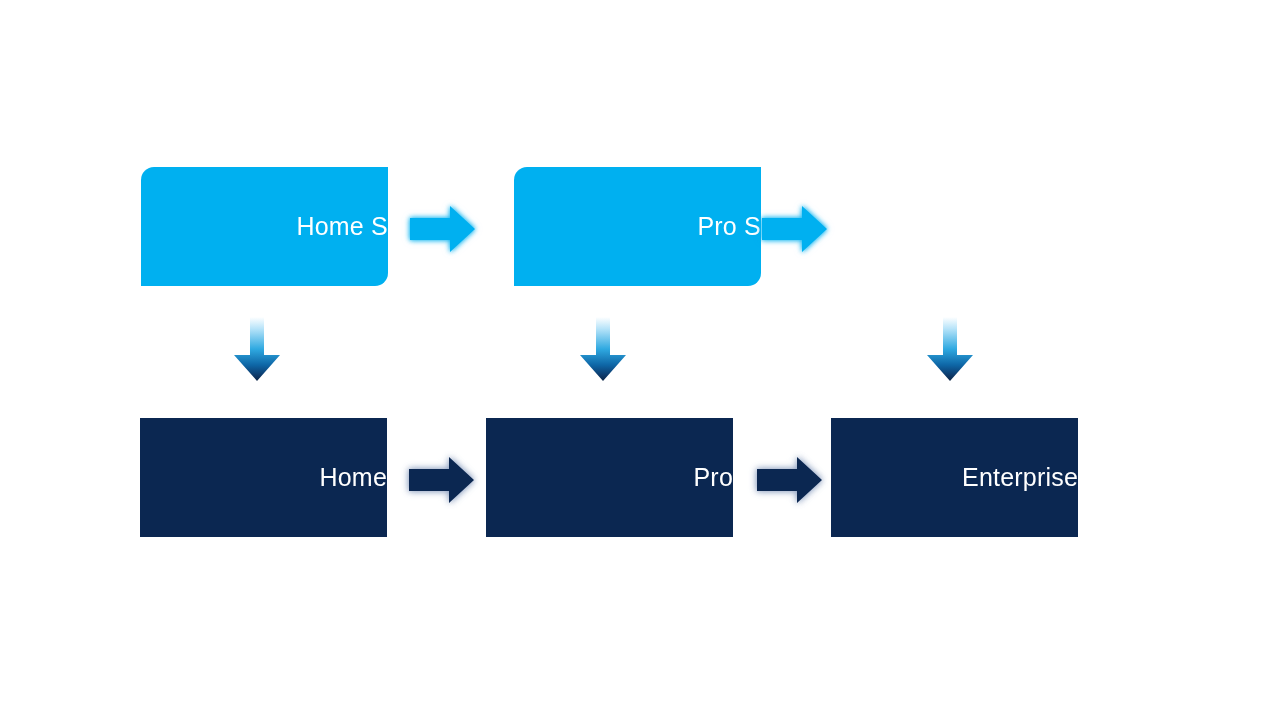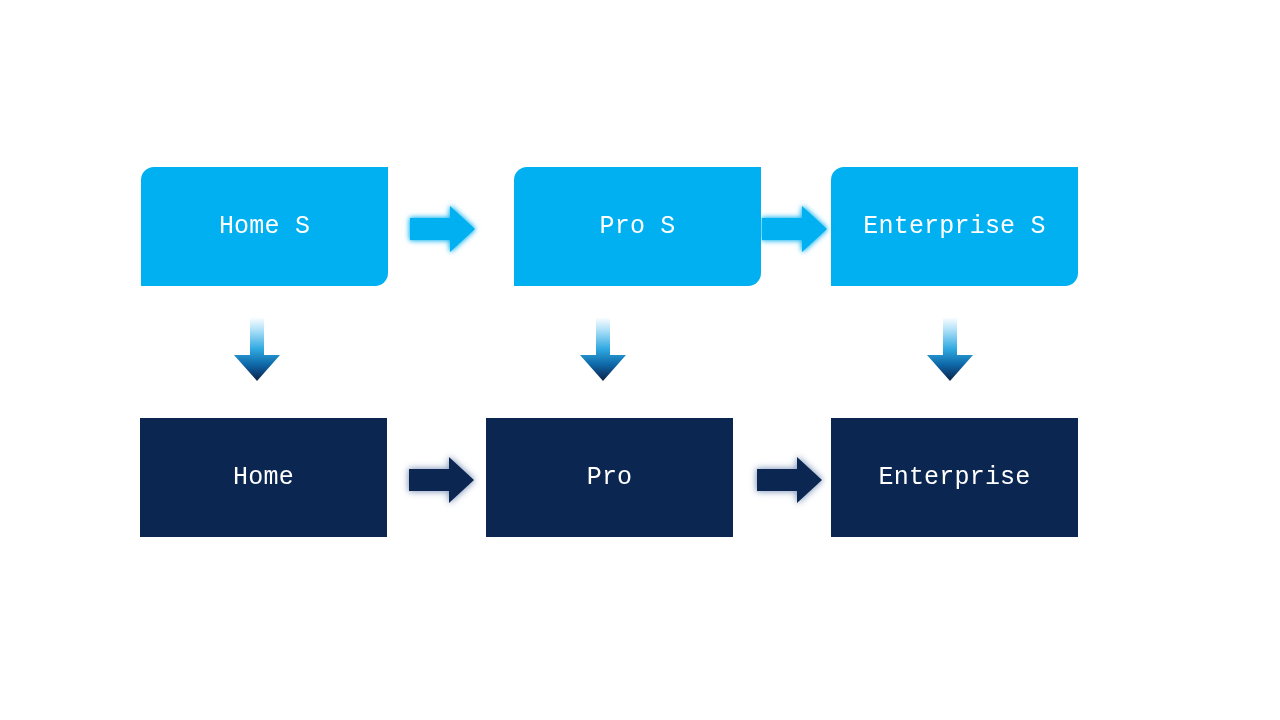--- a/index.html
+++ b/index.html
@@ -12,22 +12,21 @@
     height: 720px;
     background: var(--background, #ffffff);
   }
 
   .box {
     position: absolute;
     width: 247px;
     height: 119px;
     display: flex;
     align-items: center;
-    justify-content: center;
-    font-family: Liberation Mono, monospace;
+    justify-content: flex-end;
   }
   .box .label {
     color: var(--text, #ffffff);
     font-size: 25px;
     letter-spacing: 0.2px;
     white-space: nowrap;
   }
   .box.top {
     top: 167px;
     background: var(--cyan, #00B0F0);
@@ -75,23 +74,20 @@
       </linearGradient>
     </defs>
   </svg>
 
   <div class="box top" style="left:141px">
     <span class="label">Home S</span>
   </div>
   <div class="box top" style="left:514px">
     <span class="label">Pro S</span>
   </div>
-  <div class="box top" style="left:831px">
-    <span class="label">Enterprise S</span>
-  </div>
 
   <div class="box bottom" style="left:140px">
     <span class="label">Home</span>
   </div>
   <div class="box bottom" style="left:831px">
     <span class="label">Enterprise</span>
   </div>
   <div class="box bottom" style="left:486px">
     <span class="label">Pro</span>
   </div>

